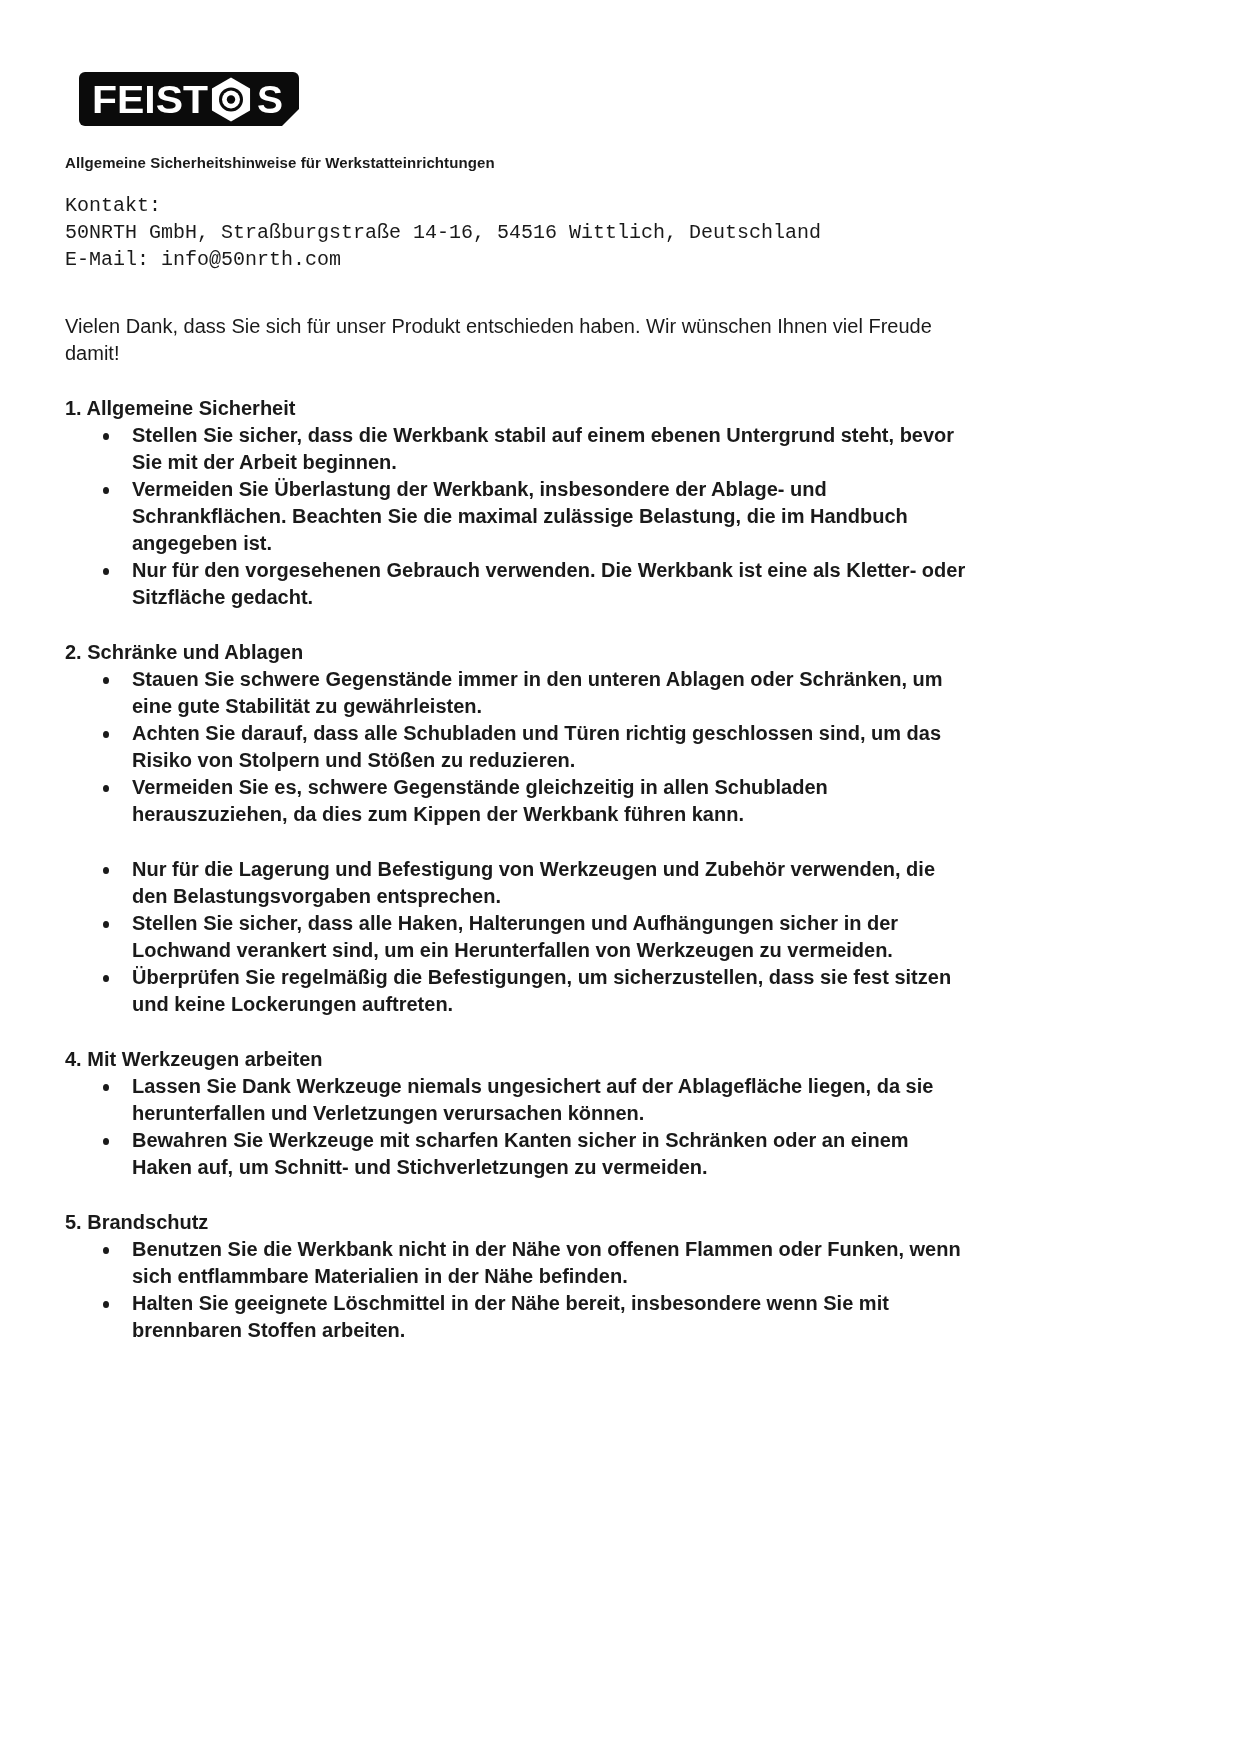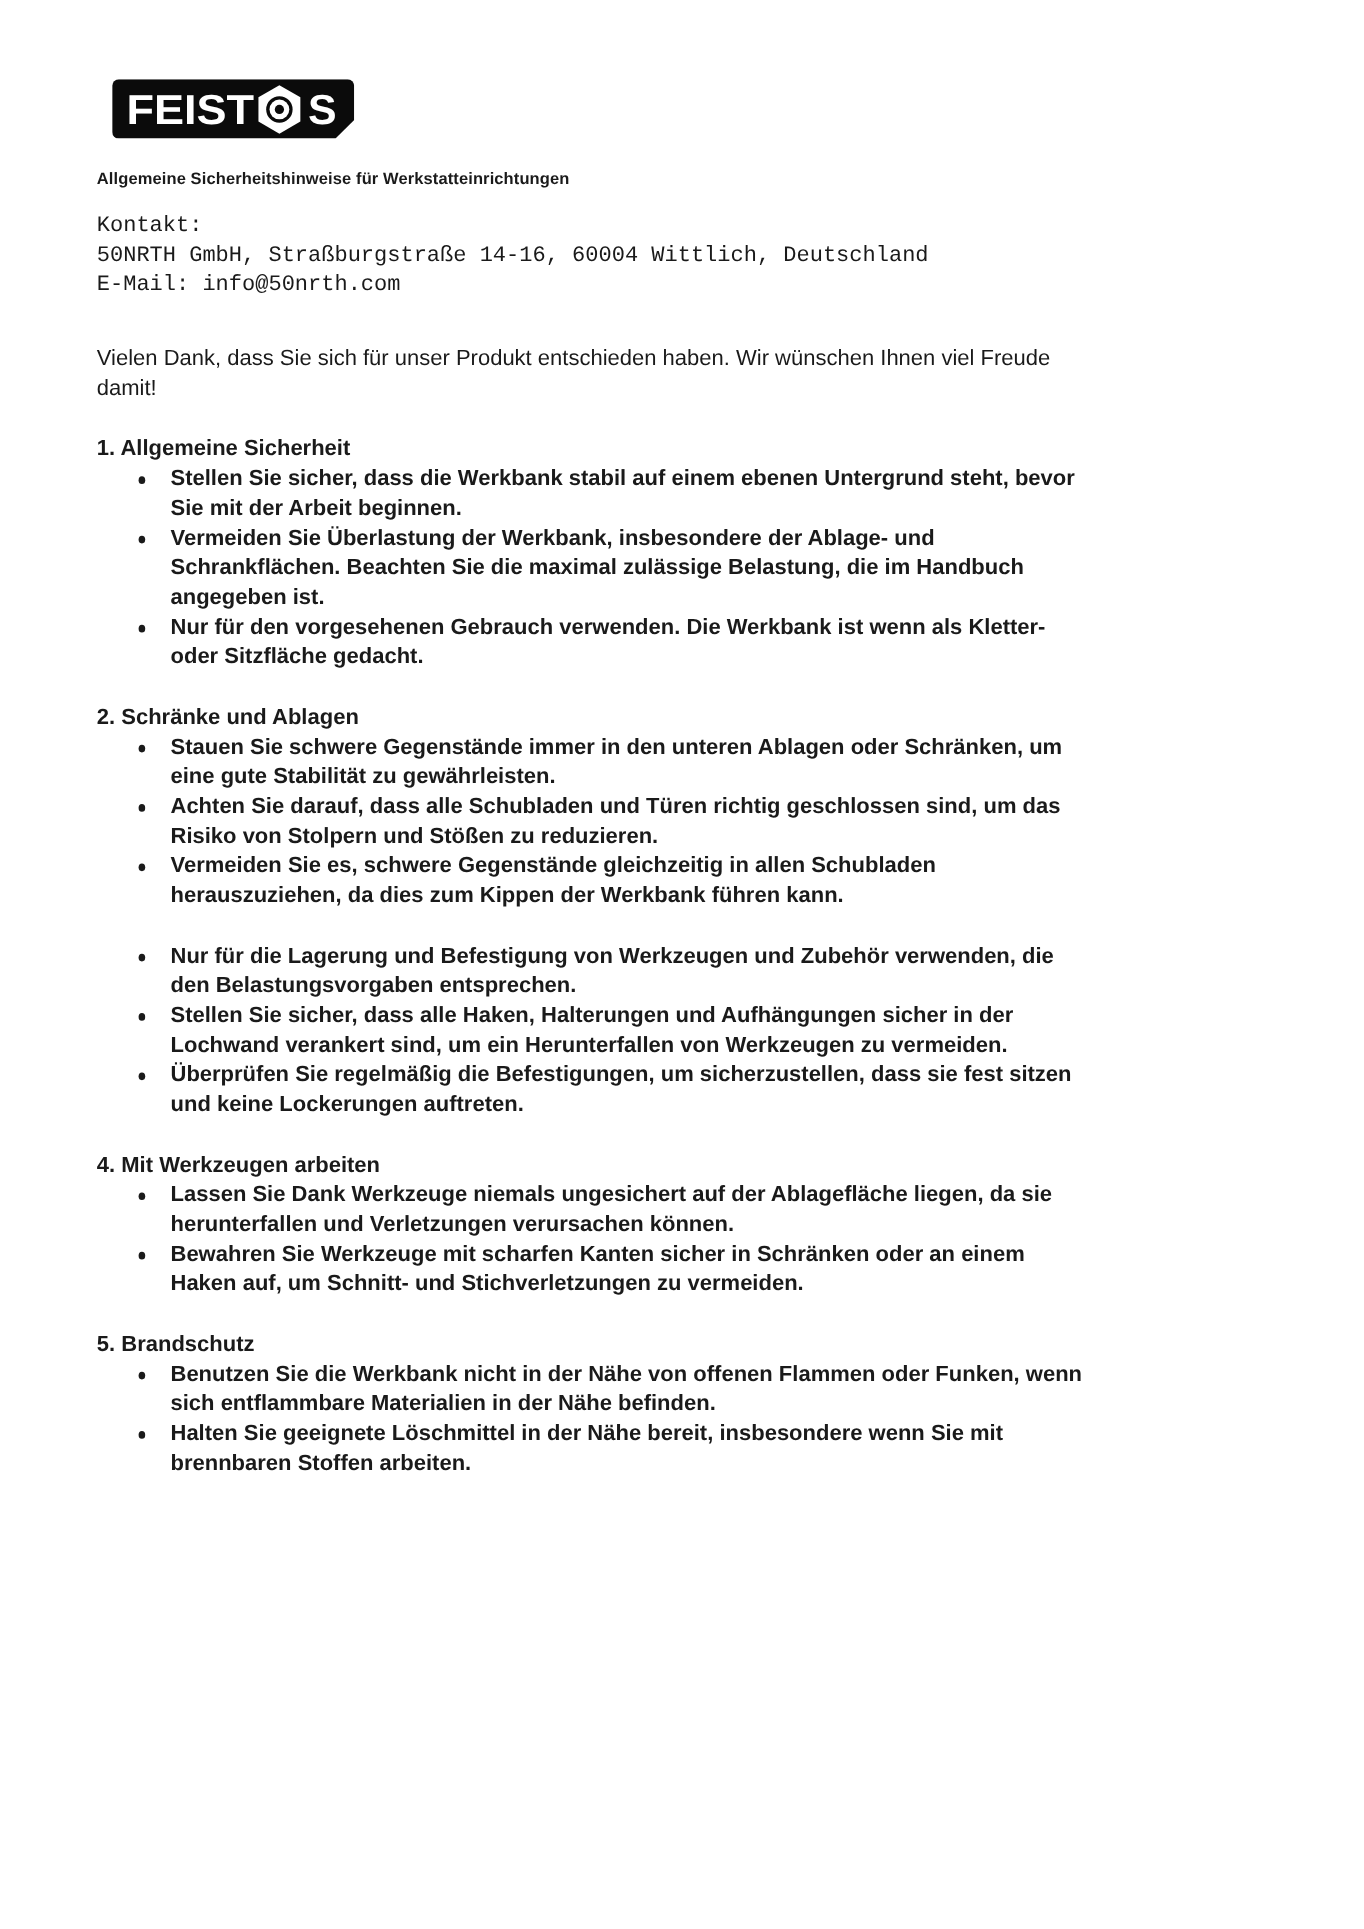--- a/index.html
+++ b/index.html
@@ -6,21 +6,21 @@
   body{
     width:1240px;height:1754px;
     background:#ffffff;
     font-family:"Liberation Sans","DejaVu Sans",sans-serif;
     color:#1a1a1a;
     -webkit-font-smoothing:antialiased;
   }
   .page{
     box-sizing:border-box;
     width:1240px;height:1754px;
-    padding:70px 133px 0 88px;
+    padding:70px 133px 0 65px;
     overflow:hidden;
   }
   .content{max-width:905px;}
   
   .logo-wrap{margin:2px 0 22px 14px;}
   .logo-svg{display:block;}
   
   .doc-title{
     font-size:15px;
     font-weight:bold;
@@ -82,34 +82,34 @@
           <circle cx="152" cy="27.5" r="4.2" fill="#0b0b0b"></circle>
         </g>
         <text x="178" y="41" font-size="38" font-weight="bold" fill="#ffffff" textLength="26" lengthAdjust="spacingAndGlyphs">S</text>
       </svg>
     </div>
 
     <h1 class="doc-title">Allgemeine Sicherheitshinweise für Werkstatteinrichtungen</h1>
 
     <div class="contact">
       <div class="line">Kontakt:</div>
-      <div class="line">50NRTH GmbH, Straßburgstraße 14-16, 60004 Wittlich, Deutschland</div>
+      <div class="line">50NRTH GmbH, Straßburgstraße 14-16, 54516 Wittlich, Deutschland</div>
       <div class="line">E-Mail: info@50nrth.com</div>
     </div>
 
     <p class="para intro">Vielen Dank, dass Sie sich für unser Produkt entschieden haben. Wir wünschen Ihnen viel Freude damit!</p>
 
 
     <div id="sections-root">
   <div class="section">
     <h2 class="section-heading">1. Allgemeine Sicherheit</h2>
     <ul class="bullets">
             <li>Stellen Sie sicher, dass die Werkbank stabil auf einem ebenen Untergrund steht, bevor Sie mit der Arbeit beginnen.</li>
             <li>Vermeiden Sie Überlastung der Werkbank, insbesondere der Ablage- und Schrankflächen. Beachten Sie die maximal zulässige Belastung, die im Handbuch angegeben ist.</li>
-            <li>Nur für den vorgesehenen Gebrauch verwenden. Die Werkbank ist wenn als Kletter- oder Sitzfläche gedacht.</li>
+            <li>Nur für den vorgesehenen Gebrauch verwenden. Die Werkbank ist eine als Kletter- oder Sitzfläche gedacht.</li>
           </ul>
   </div>
 
   <div class="section">
     <h2 class="section-heading">2. Schränke und Ablagen</h2>
     <ul class="bullets">
             <li>Stauen Sie schwere Gegenstände immer in den unteren Ablagen oder Schränken, um eine gute Stabilität zu gewährleisten.</li>
             <li>Achten Sie darauf, dass alle Schubladen und Türen richtig geschlossen sind, um das Risiko von Stolpern und Stößen zu reduzieren.</li>
             <li>Vermeiden Sie es, schwere Gegenstände gleichzeitig in allen Schubladen herauszuziehen, da dies zum Kippen der Werkbank führen kann.</li>
           </ul>

